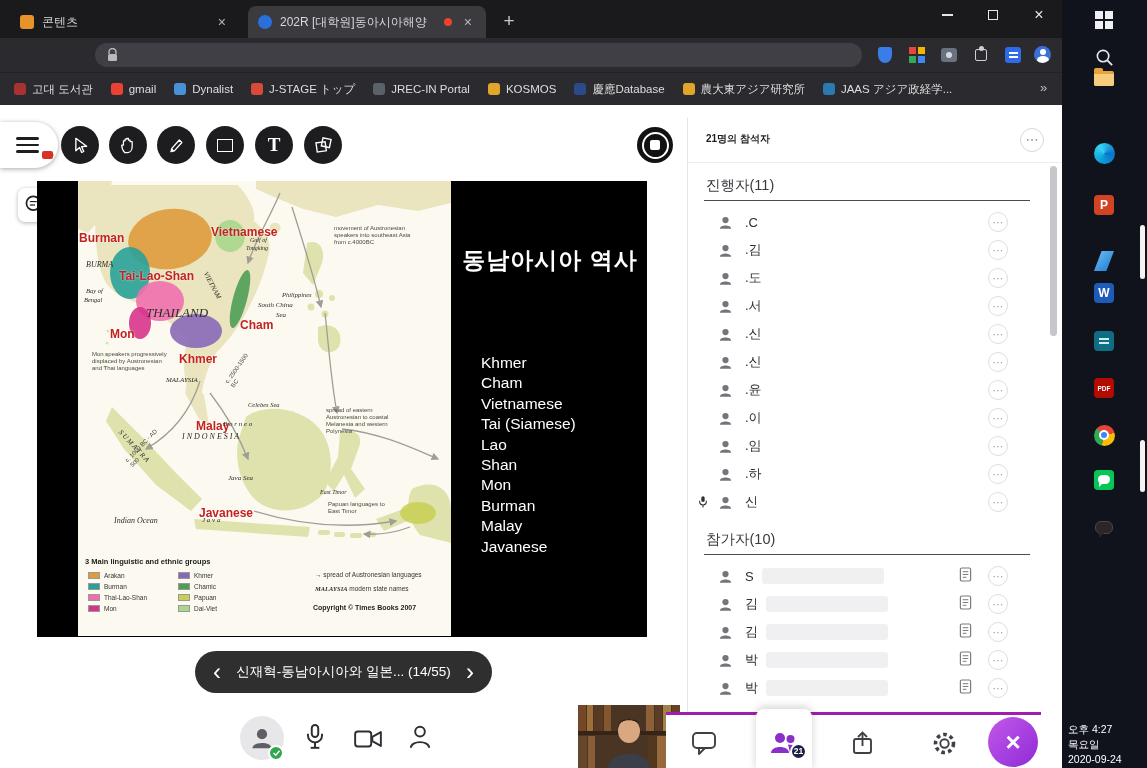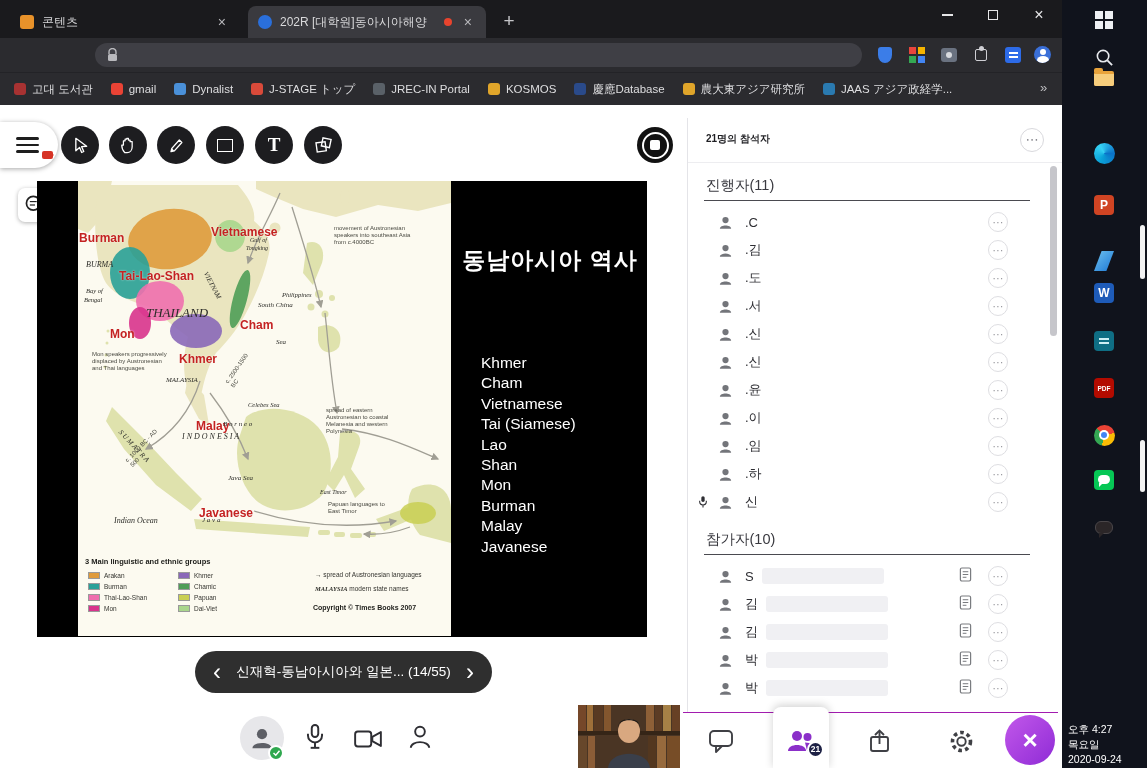--- a/index.html
+++ b/index.html
@@ -72,21 +72,21 @@
   .rows{position:absolute;left:0;width:360px}
   .prow{position:relative;height:28px;display:flex;align-items:center;padding-left:30px;padding-right:40px}
   .rowmic{position:absolute;left:10px;top:7px}
   .rowname{margin-left:12px;font-size:13px;color:#2e2e33}
   .rowblur{margin-left:8px;width:122px;height:16px;background:#f0f0f3;border-radius:3px}
   .rowsp{flex:1}
   .rowdoc{margin-right:16px}
   .rowkebab{width:20px;height:20px;border:1px solid #dedee2;border-radius:50%;color:#9a9aa0;font-size:11px;text-align:center;line-height:18px;flex:none}
   .pscroll{position:absolute;left:362px;top:48px;width:7px;height:170px;background:#c6c6cb;border-radius:4px}
   
-  .bbar{position:absolute;left:683px;top:607px;width:375px;height:56px;background:#fff;border-top:1px solid #a21caf}
+  .bbar{position:absolute;left:666px;top:607px;width:375px;height:56px;background:#fff;border-top:3px solid #a21caf}
   .btab{position:absolute;top:12px;width:32px;height:32px;display:flex;align-items:center;justify-content:center}
   .activecard{position:absolute;left:90px;top:-6px;width:56px;height:62px;background:#fff;border-radius:8px 8px 0 0;box-shadow:0 -2px 8px rgba(0,0,0,.18)}
   .pbadge{position:absolute;left:124px;top:28px;width:17px;height:17px;border-radius:50%;background:#1d2145;border:2px solid #fff;color:#fff;font-size:8.5px;font-weight:bold;text-align:center;line-height:13px}
   .xbtn{position:absolute;left:322px;top:2px;width:50px;height:50px;border-radius:50%;background:linear-gradient(135deg,#c258ea,#8f2bd6);color:#fff;font-size:26px;font-weight:bold;display:flex;align-items:center;justify-content:center}
   
   .taskbar{position:absolute;left:1062px;top:0;width:85px;height:768px;background:#10131c}
   .tico{position:absolute;left:31px;width:22px;height:22px;display:flex;align-items:center;justify-content:center}
   .tsq{width:20px;height:20px;border-radius:4px;display:flex;align-items:center;justify-content:center;color:#fff;font-weight:bold}
   .clock{position:absolute;left:6px;top:722px;width:76px;color:#fff;font-size:10.5px;line-height:15px}
   .peek{position:absolute;left:1140px;width:5px;background:#f2f2f2;border-radius:3px}
@@ -338,21 +338,21 @@
               <span class="mlab mlab-red" style="left: 121px; top: 326px;">Javanese</span>
             </div>
           <div>
 
           <span class="mlab mlab-place" style="left: 8px; top: 80px; font-size: 8px;">BURMA</span>
               <span class="mlab mlab-place" style="left: 68px; top: 125px; font-size: 13px;">THAILAND</span>
               <span class="mlab mlab-place" style="left: 130px; top: 90px; font-size: 7px; transform: rotate(62deg);">VIETNAM</span>
               <span class="mlab mlab-place" style="left: 88px; top: 196px; font-size: 7px;">MALAYSIA</span>
               <span class="mlab mlab-place" style="left: 104px; top: 252px; font-size: 8px;">I N D O N E S I A</span>
               <span class="mlab mlab-place" style="left: 180px; top: 121px; font-size: 7px;">South China</span>
-              <span class="mlab mlab-place" style="left: 198px; top: 131px; font-size: 7px; margin-top: 27px;">Sea</span>
+              <span class="mlab mlab-place" style="left: 198px; top: 131px; font-size: 7px;">Sea</span>
               <span class="mlab mlab-place" style="left: 8px; top: 107px; font-size: 6.5px;">Bay of</span>
               <span class="mlab mlab-place" style="left: 6px; top: 116px; font-size: 6.5px;">Bengal</span>
               <span class="mlab mlab-place" style="left: 172px; top: 56px; font-size: 6px;">Gulf of</span>
               <span class="mlab mlab-place" style="left: 168px; top: 64px; font-size: 6px;">Tongking</span>
               <span class="mlab mlab-place" style="left: 204px; top: 111px; font-size: 6.5px;">Philippines</span>
               <span class="mlab mlab-place" style="left: 170px; top: 221px; font-size: 6.5px;">Celebes Sea</span>
               <span class="mlab mlab-place" style="left: 145px; top: 240px; font-size: 7px;">B o r n e o</span>
               <span class="mlab mlab-place" style="left: 150px; top: 294px; font-size: 7px;">Java Sea</span>
               <span class="mlab mlab-place" style="left: 36px; top: 336px; font-size: 8px;">Indian Ocean</span>
               <span class="mlab mlab-place" style="left: 242px; top: 308px; font-size: 6px;">East Timor</span>

